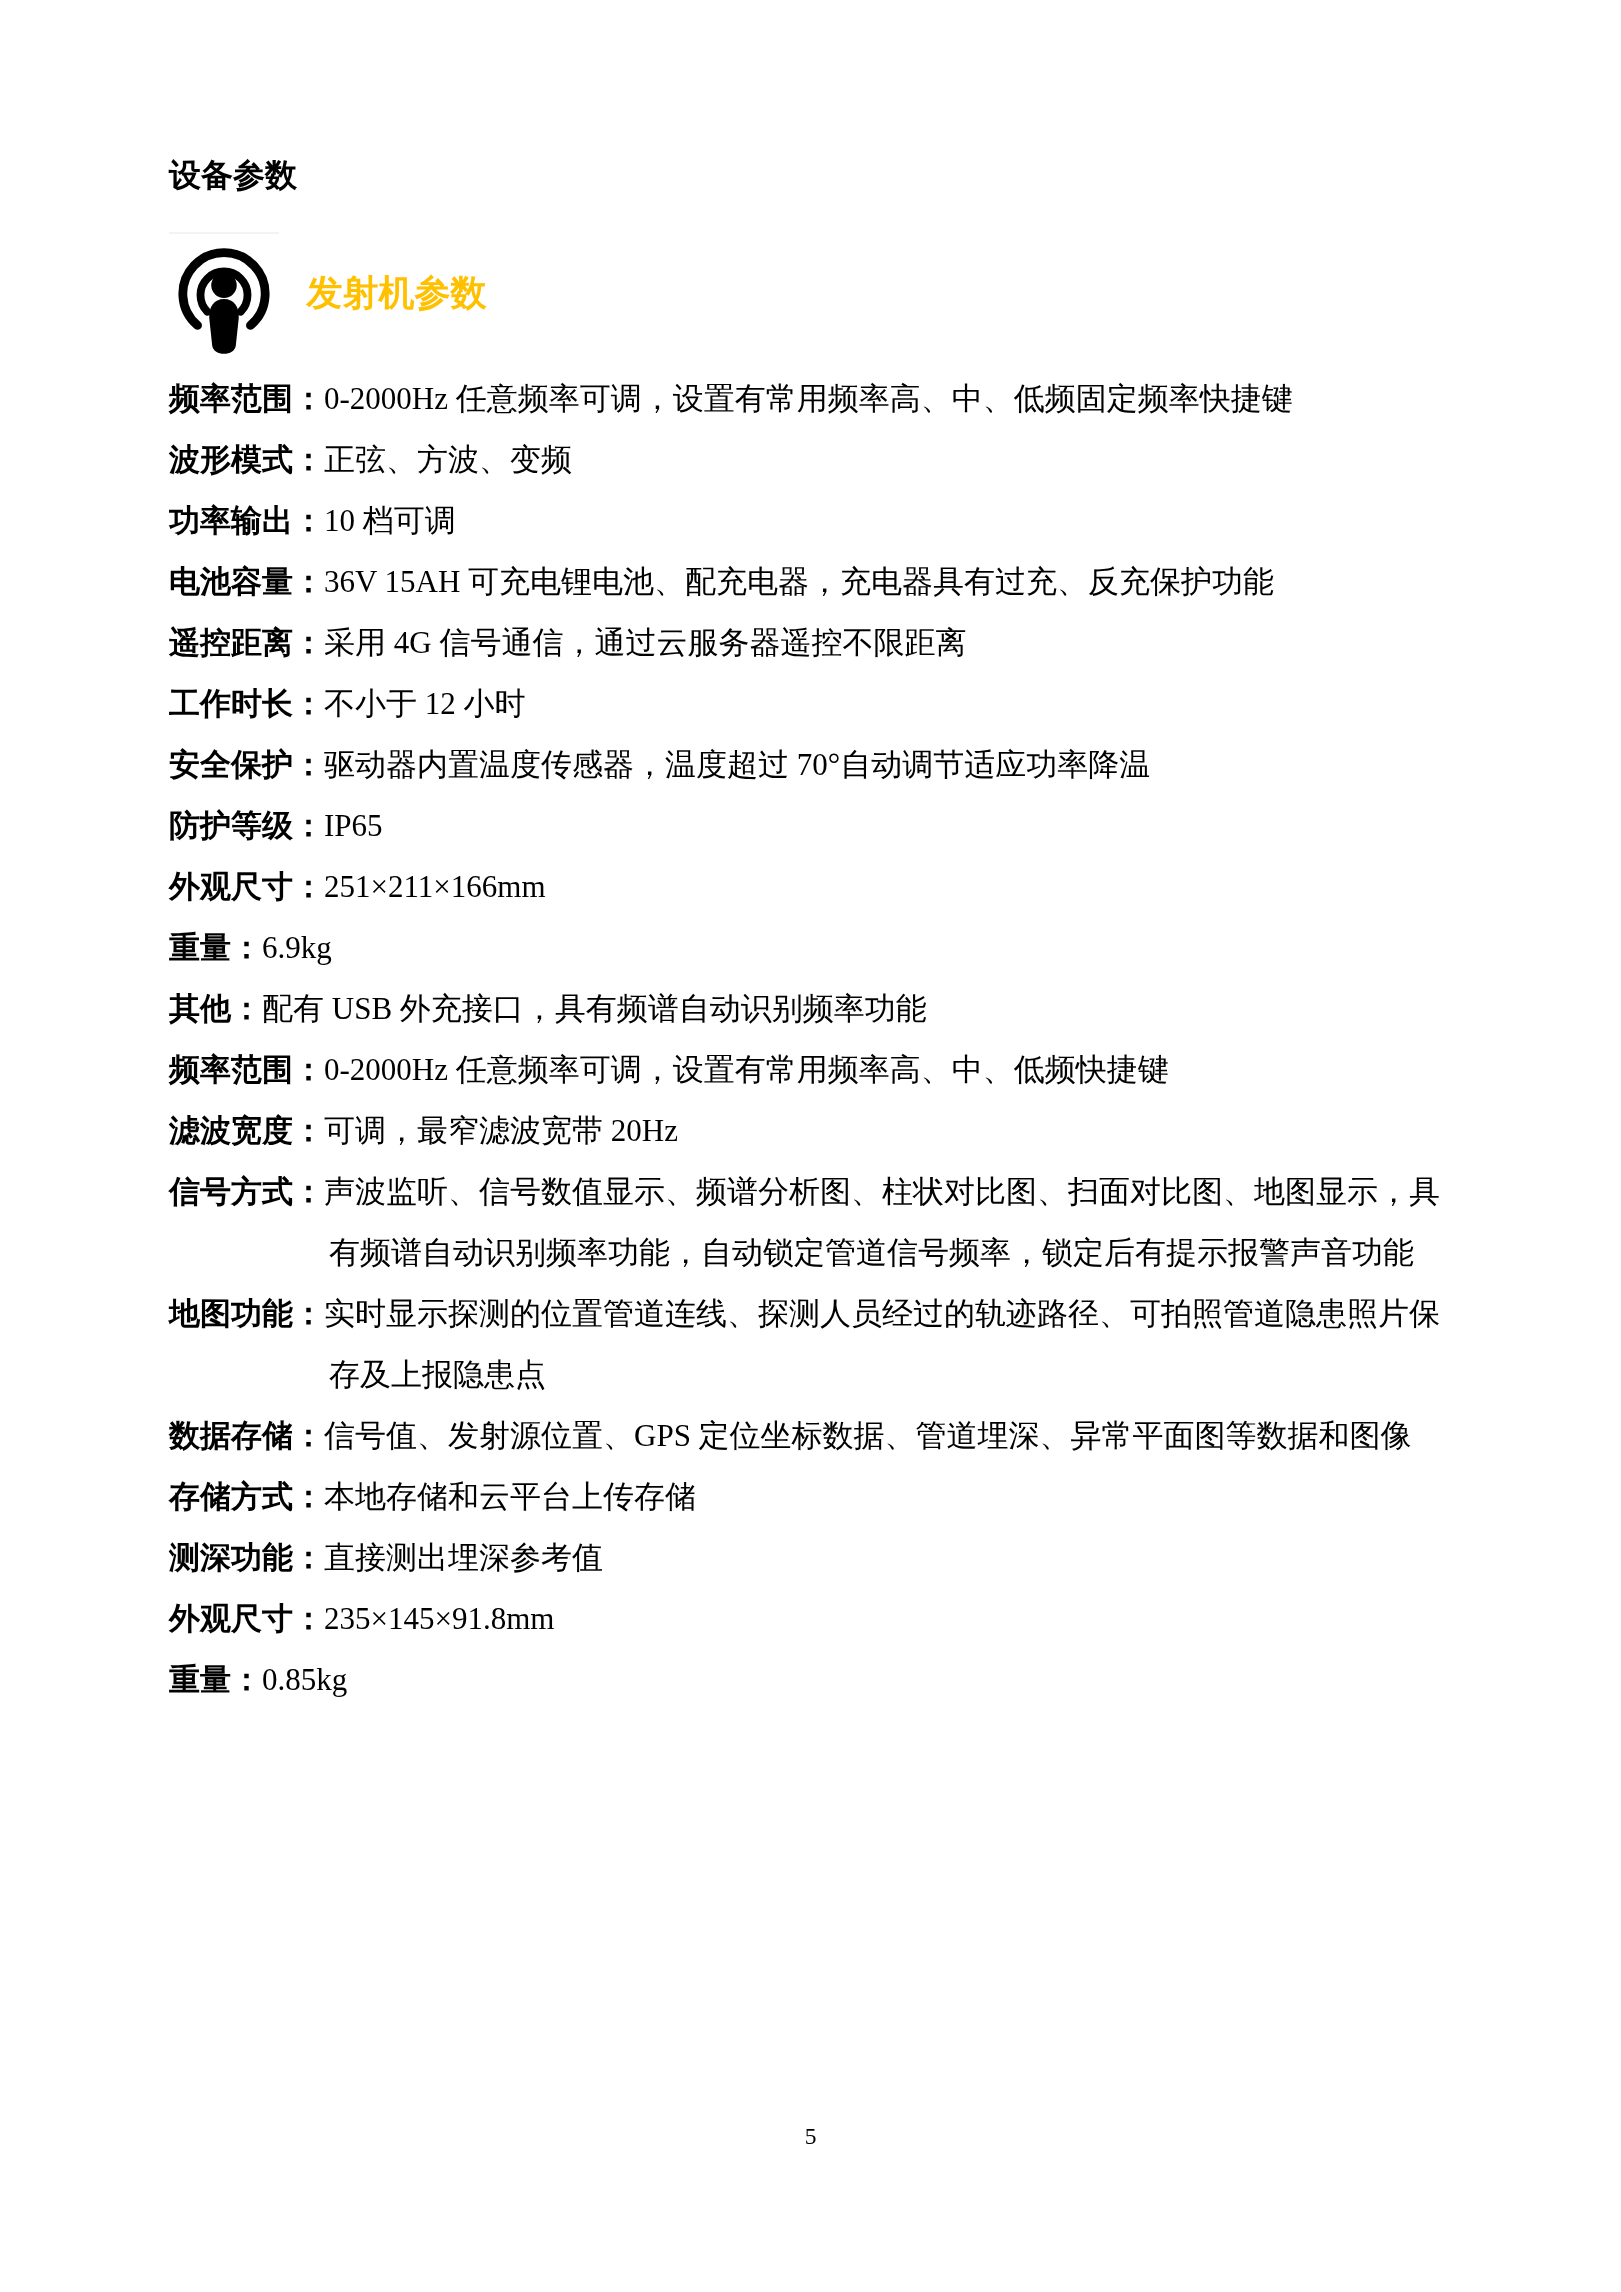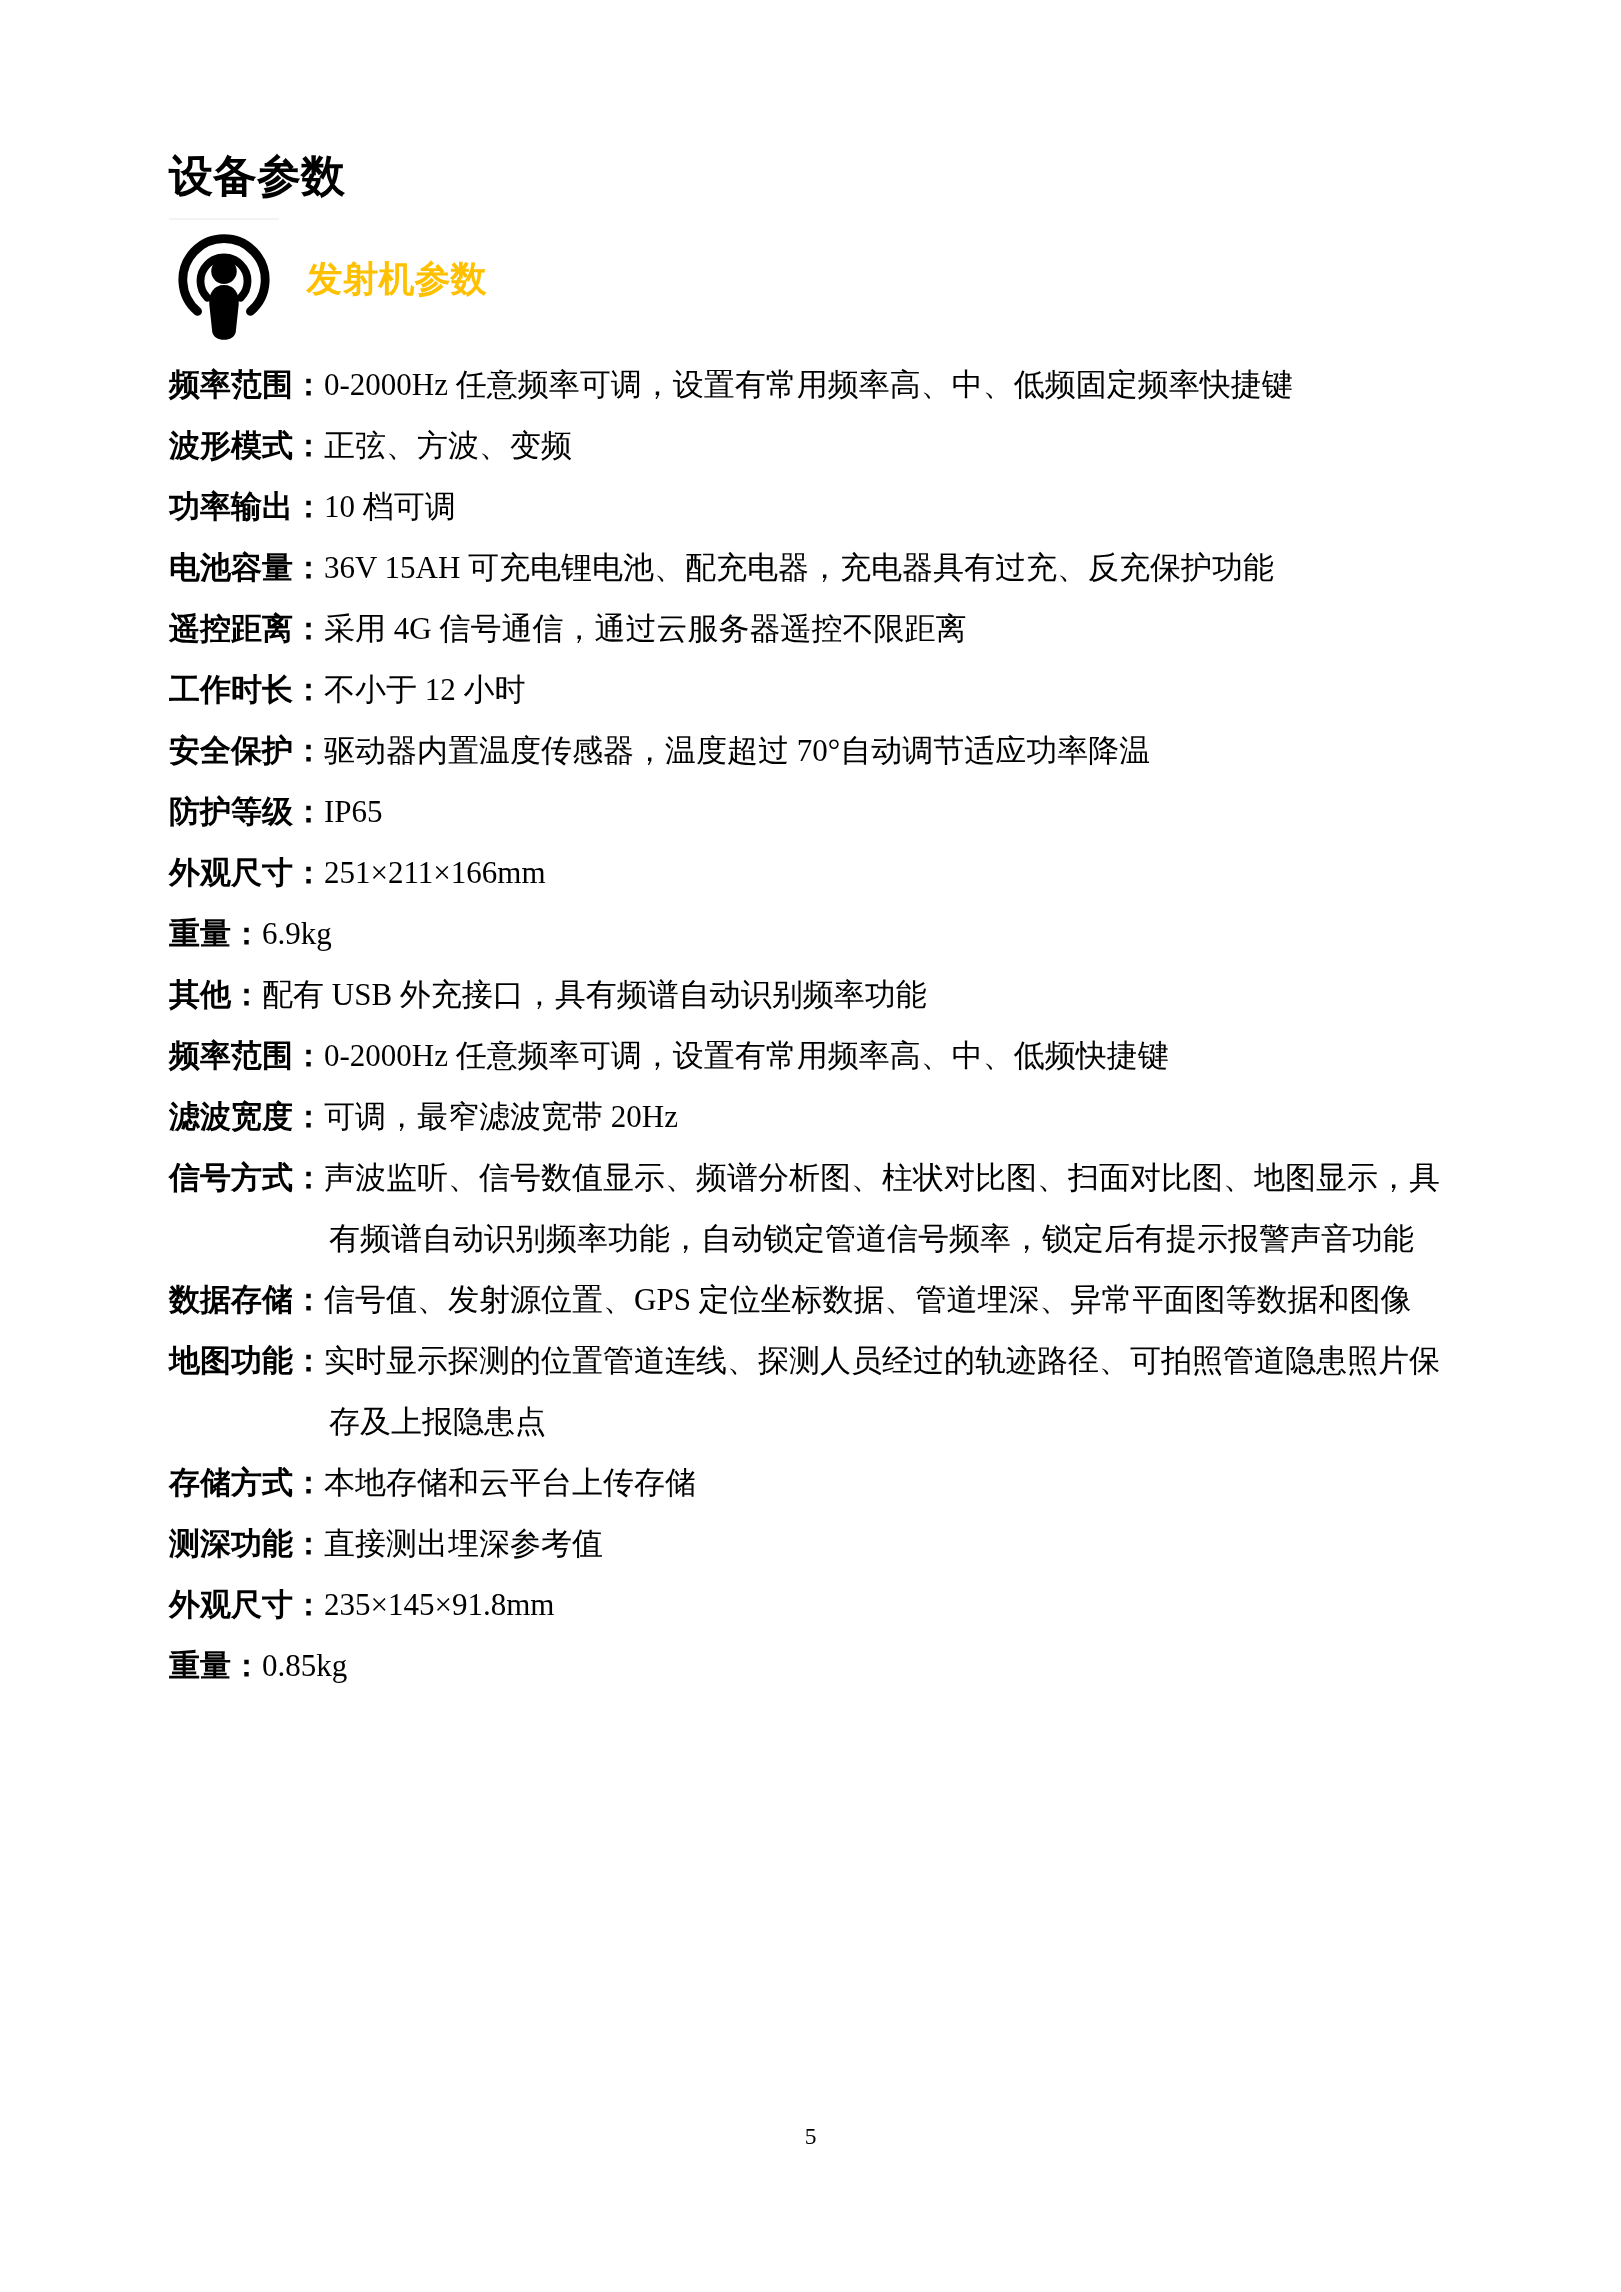--- a/index.html
+++ b/index.html
@@ -18,23 +18,23 @@
   .page {
     position: absolute;
     left: 0; top: 0;
     width: 1621px; height: 2293px;
     padding: 155px 165px 0 169px;
     box-sizing: border-box;
   }
   .doc-title {
     font-family: "Liberation Sans", "DejaVu Sans", sans-serif;
     font-weight: bold;
-    font-size: 44px;
+    font-size: 32px;
     line-height: 41px;
-    margin: 0 0 22px 0;
+    margin: 0 0 36px 0;
   }
   .section-header {
     display: flex;
     align-items: center;
     margin: 0 0 13.7px 0;
   }
   .icon-wrap {
     width: 110px;
     display: flex;
     justify-content: center;
@@ -107,22 +107,22 @@
     <p class="spec"><span class="lbl">外观尺寸：</span><span class="val">251×211×166mm</span></p>
     <p class="spec"><span class="lbl">重量：</span><span class="val">6.9kg</span></p>
     <p class="spec"><span class="lbl">其他：</span><span class="val">配有 USB 外充接口，具有频谱自动识别频率功能</span></p>
   </div>
 
 
   <div class="specs">
     <p class="spec"><span class="lbl">频率范围：</span><span class="val">0-2000Hz 任意频率可调，设置有常用频率高、中、低频快捷键</span></p>
     <p class="spec"><span class="lbl">滤波宽度：</span><span class="val">可调，最窄滤波宽带 20Hz</span></p>
     <p class="spec"><span class="lbl">信号方式：</span><span class="val">声波监听、信号数值显示、频谱分析图、柱状对比图、扫面对比图、地图显示，具有频谱自动识别频率功能，自动锁定管道信号频率，锁定后有提示报警声音功能</span></p>
+    <p class="spec"><span class="lbl">地图功能：</span><span class="val">实时显示探测的位置管道连线、探测人员经过的轨迹路径、可拍照管道隐患照片保存及上报隐患点</span></p>
     <p class="spec"><span class="lbl">数据存储：</span><span class="val">信号值、发射源位置、GPS 定位坐标数据、管道埋深、异常平面图等数据和图像</span></p>
-    <p class="spec"><span class="lbl">地图功能：</span><span class="val">实时显示探测的位置管道连线、探测人员经过的轨迹路径、可拍照管道隐患照片保存及上报隐患点</span></p>
     <p class="spec"><span class="lbl">存储方式：</span><span class="val">本地存储和云平台上传存储</span></p>
     <p class="spec"><span class="lbl">测深功能：</span><span class="val">直接测出埋深参考值</span></p>
     <p class="spec"><span class="lbl">外观尺寸：</span><span class="val">235×145×91.8mm</span></p>
     <p class="spec"><span class="lbl">重量：</span><span class="val">0.85kg</span></p>
   </div>
 
   <div class="page-number">5</div>
 
 </div>
 

